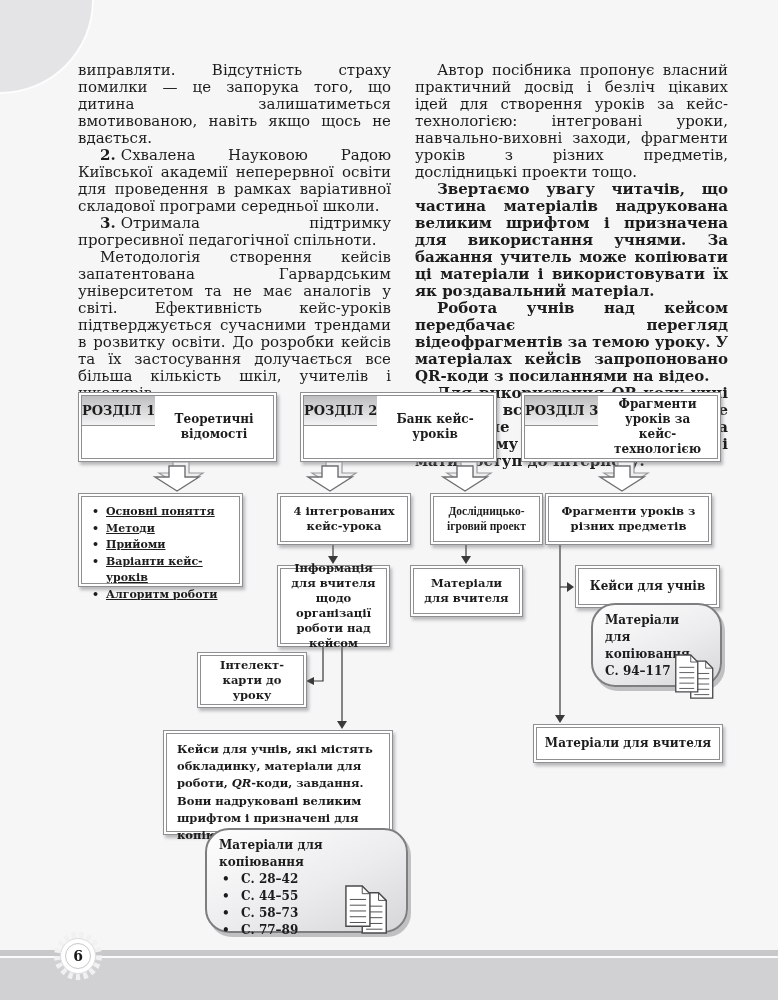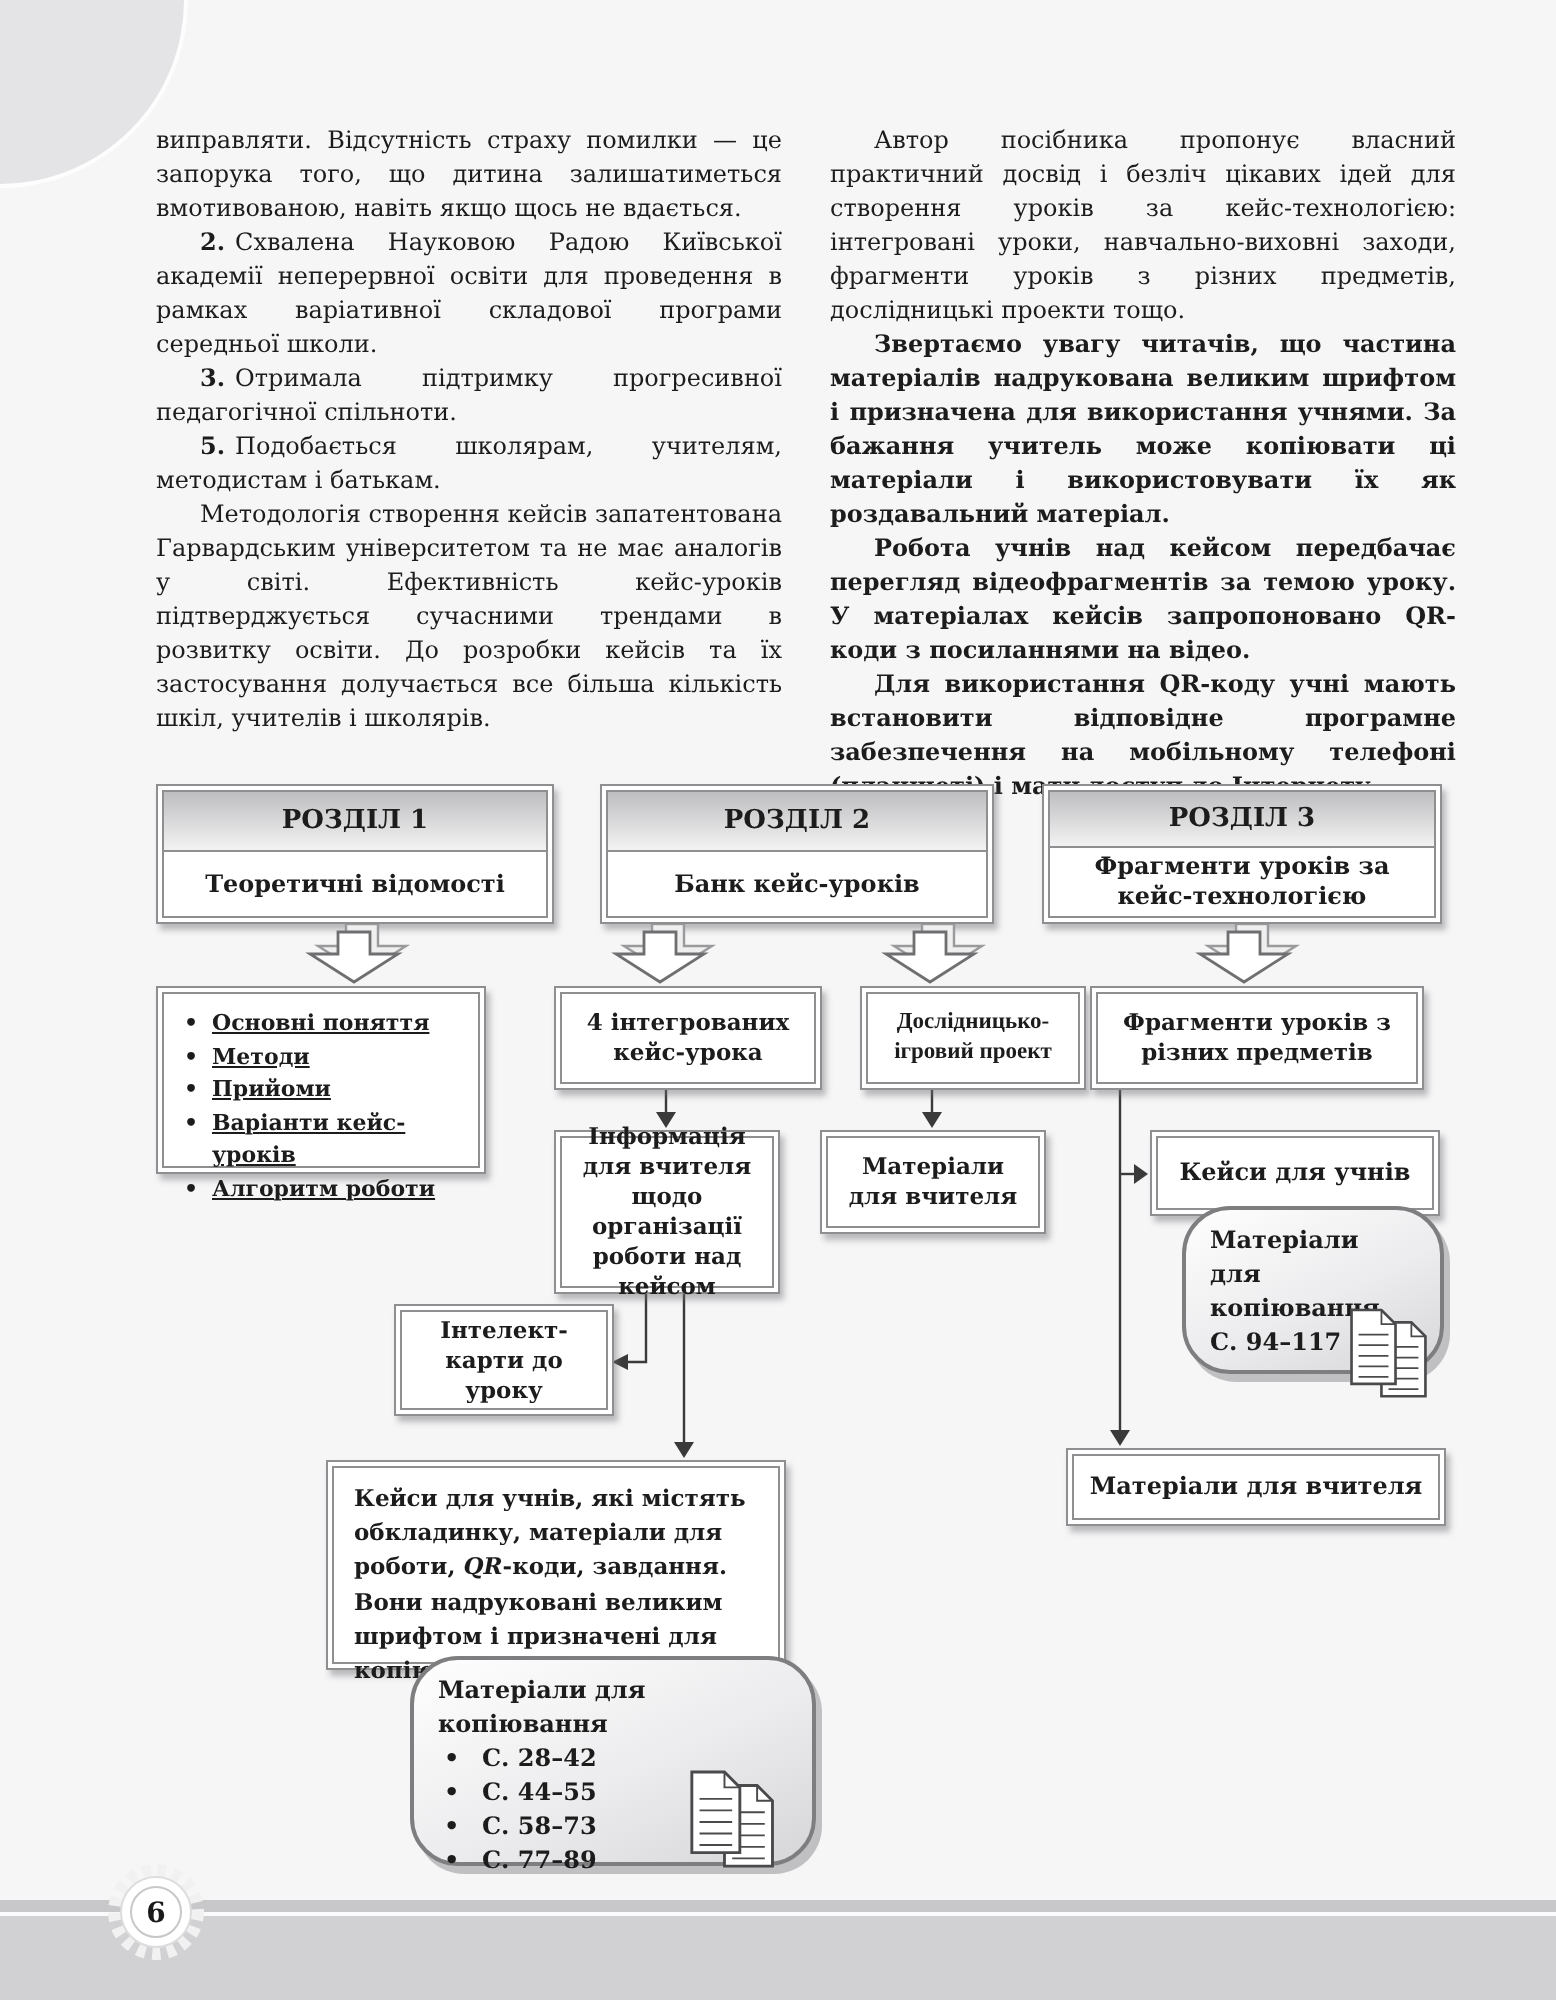--- a/index.html
+++ b/index.html
@@ -8,33 +8,33 @@
 
   
   .corner{position:absolute;top:0;left:0;width:92px;height:92px;background:#e4e4e6;
           border-bottom-right-radius:100% 100%;border-right:2px solid #fdfdfe;border-bottom:2px solid #fdfdfe;}
   .band{position:absolute;left:0;bottom:0;width:778px;height:42px;background:#d1d1d3;
         border-top:2px solid #fbfbfc;box-shadow:0 -6px 0 0 #c8c8ca;}
   .badge{position:absolute;left:52px;top:930px;width:52px;height:52px;}
 
   
   .cols{position:absolute;left:78px;top:62px;width:650px;display:flex;gap:24px;
-        font-size:12px;line-height:17px;text-align:justify;}
+        font-size:15px;line-height:17px;text-align:justify;}
   .col{flex:1;min-width:0;}
   .col p{margin:0;text-indent:22px;}
   .col p.noindent{text-indent:0;}
   .col p.bold{font-weight:700;}
   .num{font-weight:700;margin-right:5px;}
 
   
   .box{position:absolute;background:#fff;border:1px solid #8f8f91;padding:2px;display:flex;
        box-shadow:2px 3px 3px rgba(110,110,116,.45);z-index:2;box-sizing:border-box;}
   .bi{flex:1;border:1px solid #8f8f91;display:flex;align-items:center;justify-content:center;
       text-align:center;padding:2px 3px;font-weight:700;font-size:11.5px;line-height:15px;box-sizing:border-box;}
-  .hdr .bi{flex-direction:column;padding:0;align-items:stretch;}
+  .hdr .bi{padding:0;align-items:stretch;}
   .hdr-t{height:29px;background:linear-gradient(#bebec0,#f3f3f4);border-bottom:1px solid #8f8f91;
          display:flex;align-items:center;justify-content:center;font-size:13px;}
   .hdr-s{flex:1;display:flex;align-items:center;justify-content:center;text-align:center;
          padding:2px 8px;font-size:12px;line-height:15px;background:#fff;}
   .topics .bi{display:block;text-align:left;padding:7px 4px 4px 8px;font-size:11px;line-height:16.6px;}
   ul.tl{margin:0;padding:0;list-style:none;}
   ul.tl li{position:relative;padding-left:16px;}
   ul.tl li::before{content:"\2022";position:absolute;left:2px;}
   .cases-desc .bi{display:block;text-align:left;padding:7px 10px;font-size:11.5px;line-height:17.2px;}
   .wide .bi{font-size:12px;}
@@ -64,21 +64,20 @@
 
 <div class="page">
 
   <div class="corner"></div>
 
   <div class="cols">
     <div class="col">
       <p class="noindent">виправляти. Відсутність страху помилки — це запорука того, що дитина залишатиметься вмотивованою, навіть якщо щось не вдається.</p>
       <p><span class="num">2.</span><span>Схвалена Науковою Радою Київської академії неперервної освіти для проведення в рамках варіативної складової програми середньої школи.</span></p>
       <p><span class="num">3.</span><span>Отримала підтримку прогресивної педагогічної спільноти.</span></p>
-      <p><span class="num">5.</span><span>Подобається школярам, учителям, методистам і батькам.</span></p>
       <p>Методологія створення кейсів запатентована Гарвардським університетом та не має аналогів у світі. Ефективність кейс-уроків підтверджується сучасними трендами в розвитку освіти. До розробки кейсів та їх застосування долучається все більша кількість шкіл, учителів і школярів.</p>
     </div>
     <div class="col">
       <p>Автор посібника пропонує власний практичний досвід і безліч цікавих ідей для створення уроків за кейс-технологією: інтегровані уроки, навчально-виховні заходи, фрагменти уроків з різних предметів, дослідницькі проекти тощо.</p>
       <p class="bold">Звертаємо увагу читачів, що частина матеріалів надрукована великим шрифтом і призначена для використання учнями. За бажання учитель може копіювати ці матеріали і використовувати їх як роздавальний матеріал.</p>
       <p class="bold">Робота учнів над кейсом передбачає перегляд відеофрагментів за темою уроку. У матеріалах кейсів запропоновано QR-коди з посиланнями на відео.</p>
       <p class="bold">Для використання QR-коду учні мають встановити відповідне програмне забезпечення на мобільному телефоні (планшеті) і мати доступ до Інтернету.</p>
     </div>
   </div>
 

